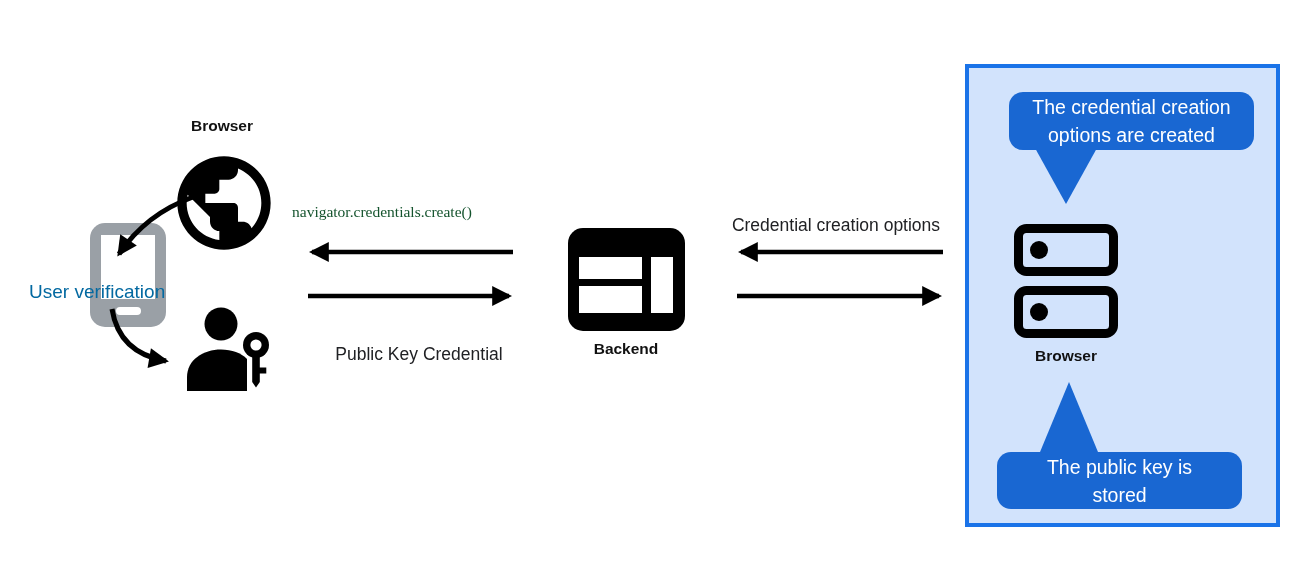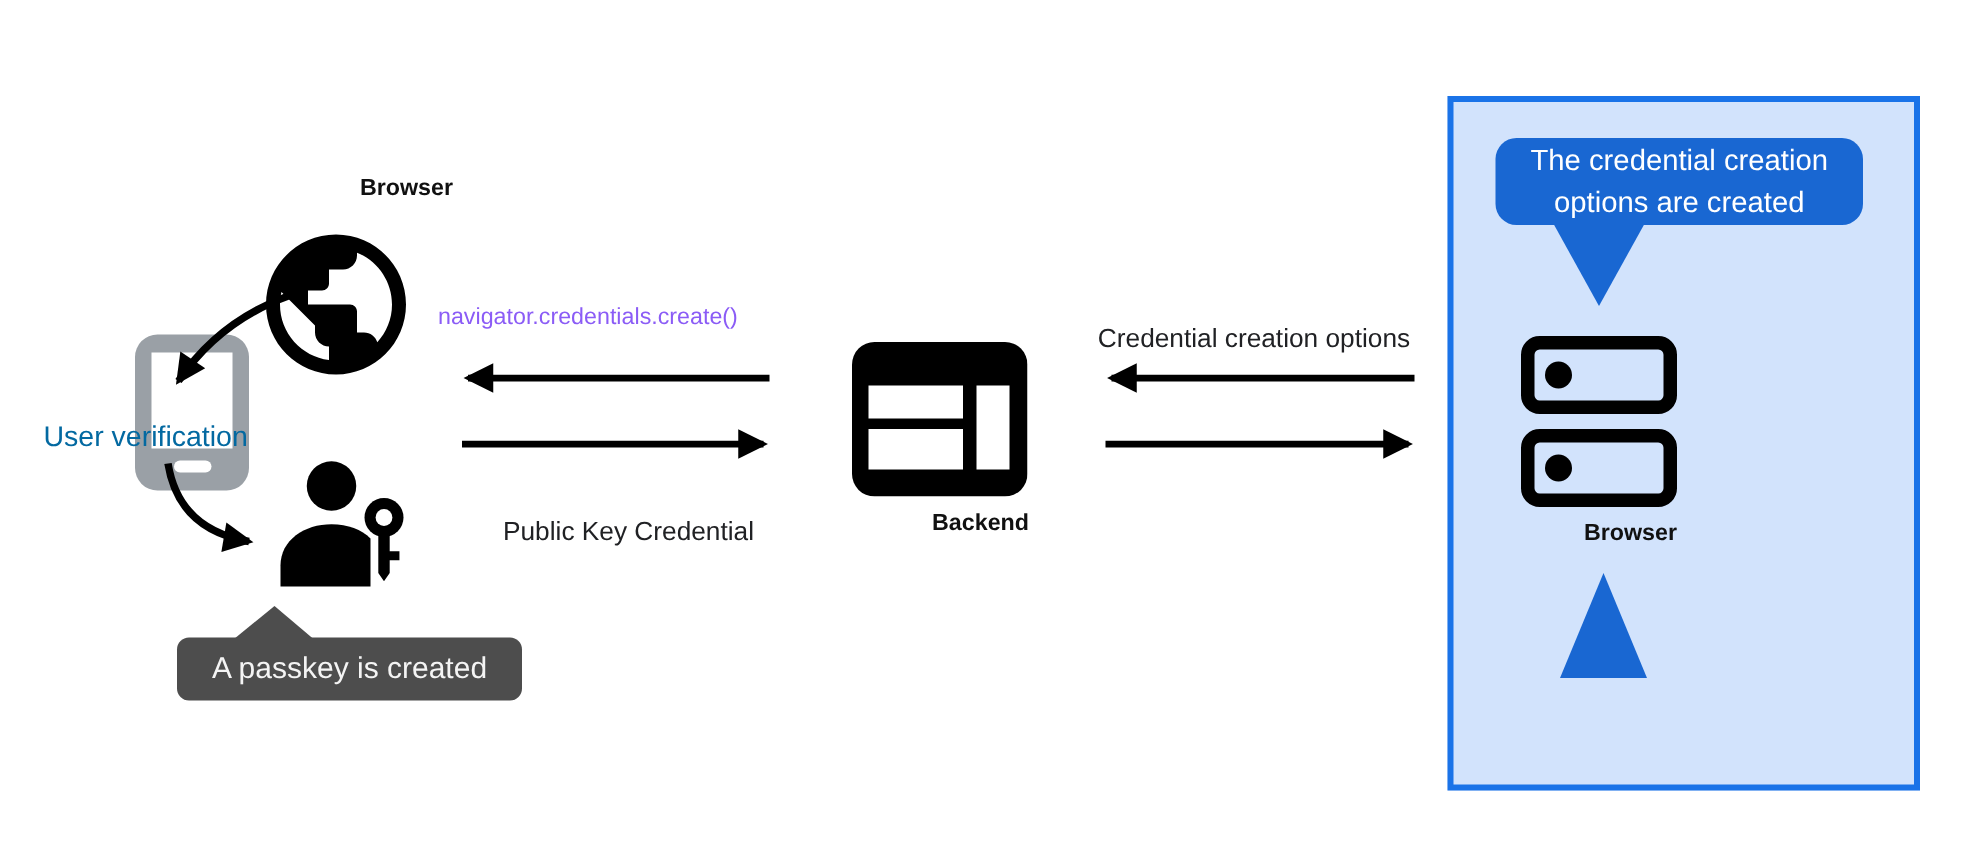--- a/index.html
+++ b/index.html
@@ -11,23 +11,23 @@
     --ink:#000000;
     --text:#202124;
   }
   html,body{margin:0;padding:0;background:#ffffff;}
   .canvas{
     position:relative;width:1310px;height:568px;background:#ffffff;
     overflow:hidden;font-family:"Liberation Sans",sans-serif;color:var(--text);
   }
   .abs{position:absolute;}
   .label{white-space:nowrap;}
-  .node-label{font-weight:700;font-size:15.5px;text-align:right;color:#111;}
+  .node-label{font-weight:700;font-size:15.5px;text-align:center;color:#111;}
   .arrow-label{font-size:17.5px;text-align:center;color:#202124;margin-top:13px;}
-  .code-label{font-family:Liberation Sans, sans-serif;font-size:15.5px;color:#8b5cf6;}
+  .code-label{font-family:Liberation Serif, serif;font-size:15.5px;color:#14532d;}
   .uv-label{font-size:19px;text-align:left;color:#0369a1;}
 
   
   .tip-dark{
     left:118px;top:425px;width:230px;height:42px;background:var(--dark-tooltip);
     border-radius:8px;color:#f4f4f4;font-size:20px;line-height:42px;text-align:center;
   }
   .tip-dark .caret-up{
     position:absolute;top:-21px;left:38px;width:0;height:0;
     border-left:27px solid transparent;border-right:26px solid transparent;
@@ -37,21 +37,21 @@
   
   .panel{
     left:965px;top:64px;width:315px;height:463px;box-sizing:border-box;
     background:var(--panel-fill);border:4px solid var(--panel-border);
   }
   .tip-blue{
     position:absolute;background:var(--blue-tooltip);color:#ffffff;border-radius:14px;
     font-size:19.5px;line-height:28px;text-align:center;width:245px;height:58px;
     box-sizing:border-box;padding-top:1px;
   }
-  .tip-blue.top{left:28px;top:24px;padding-left:8px;padding-right:8px;}
+  .tip-blue.top{left:40px;top:24px;padding-left:8px;padding-right:8px;}
   .tip-blue.bottom{left:28px;top:384px;height:57px;padding-left:30px;padding-right:30px;}
   .caret-down-blue{
     position:absolute;left:66px;top:80px;width:0;height:0;
     border-left:31px solid transparent;border-right:31px solid transparent;
     border-top:56px solid var(--blue-tooltip);
   }
   .caret-up-blue{
     position:absolute;left:71px;top:314px;width:0;height:0;
     border-left:29px solid transparent;border-right:29px solid transparent;
     border-bottom:70px solid var(--blue-tooltip);
@@ -77,24 +77,20 @@
   <div class="abs uv-label label" style="left:29px;top:281px;width:160px;">User verification</div>
 
   <svg class="abs" style="left:183px;top:303px;" width="90" height="92" viewBox="0 0 90 92" aria-hidden="true">
     <circle cx="38" cy="21" r="16.5" fill="#000"></circle>
     <path d="M4,88 V74 C4,57 20,46.5 38,46.5 C49,46.5 58,50 64,56 L64,88 Z" fill="#000"></path>
     <circle cx="73" cy="42" r="13" fill="#000"></circle>
     <circle cx="73" cy="42" r="5.6" fill="#fff"></circle>
     <path d="M69.2,54 h7.6 v10.5 h6.5 v6 h-6.5 v8.5 l-3.8,5.5 -3.8,-5.5 z" fill="#000"></path>
   </svg>
 
-  <div class="abs tip-dark">
-    <span class="caret-up"></span>
-    <span>A passkey is created</span>
-  </div>
 
   <div class="abs code-label label" style="left:292px;top:203px;">navigator.credentials.create()</div>
 
   <div class="abs arrow-label label" style="left:319px;top:331px;width:200px;">Public Key Credential</div>
 
   <svg class="abs" style="left:568px;top:228px;" width="117" height="103" viewBox="0 0 117 103" aria-hidden="true">
     <rect x="0" y="0" width="117" height="103" rx="15" fill="#000"></rect>
     <rect x="11" y="29" width="63" height="22" fill="#fff"></rect>
     <rect x="11" y="58" width="63" height="27" fill="#fff"></rect>
     <rect x="83" y="29" width="22" height="56" fill="#fff"></rect>
@@ -144,15 +140,18 @@
     <svg class="abs" style="left:45px;top:156px;" width="104" height="114" viewBox="0 0 104 114" aria-hidden="true">
       <rect x="4.5" y="4.5" width="95" height="43" rx="8" fill="none" stroke="#000" stroke-width="9"></rect>
       <circle cx="25" cy="26" r="9" fill="#000"></circle>
       <rect x="4.5" y="66.5" width="95" height="43" rx="8" fill="none" stroke="#000" stroke-width="9"></rect>
       <circle cx="25" cy="88" r="9" fill="#000"></circle>
     </svg>
 
     <div class="abs node-label label" style="left:45px;top:279px;width:104px;">Browser</div>
 
     <span class="caret-up-blue"></span>
+    <div class="tip-blue bottom">
+      <span>The public key is stored</span>
+    </div>
 
   </div>
 </div>
 
 </body></html>

